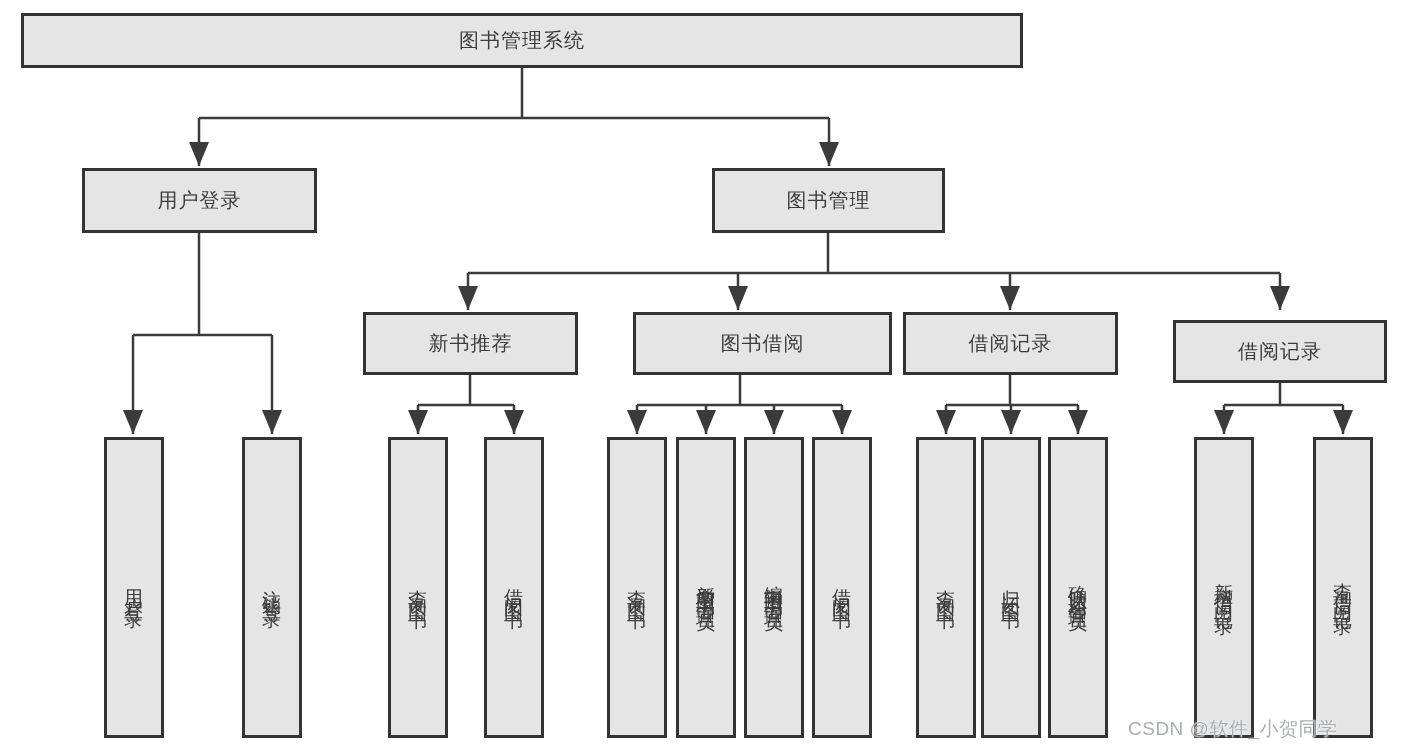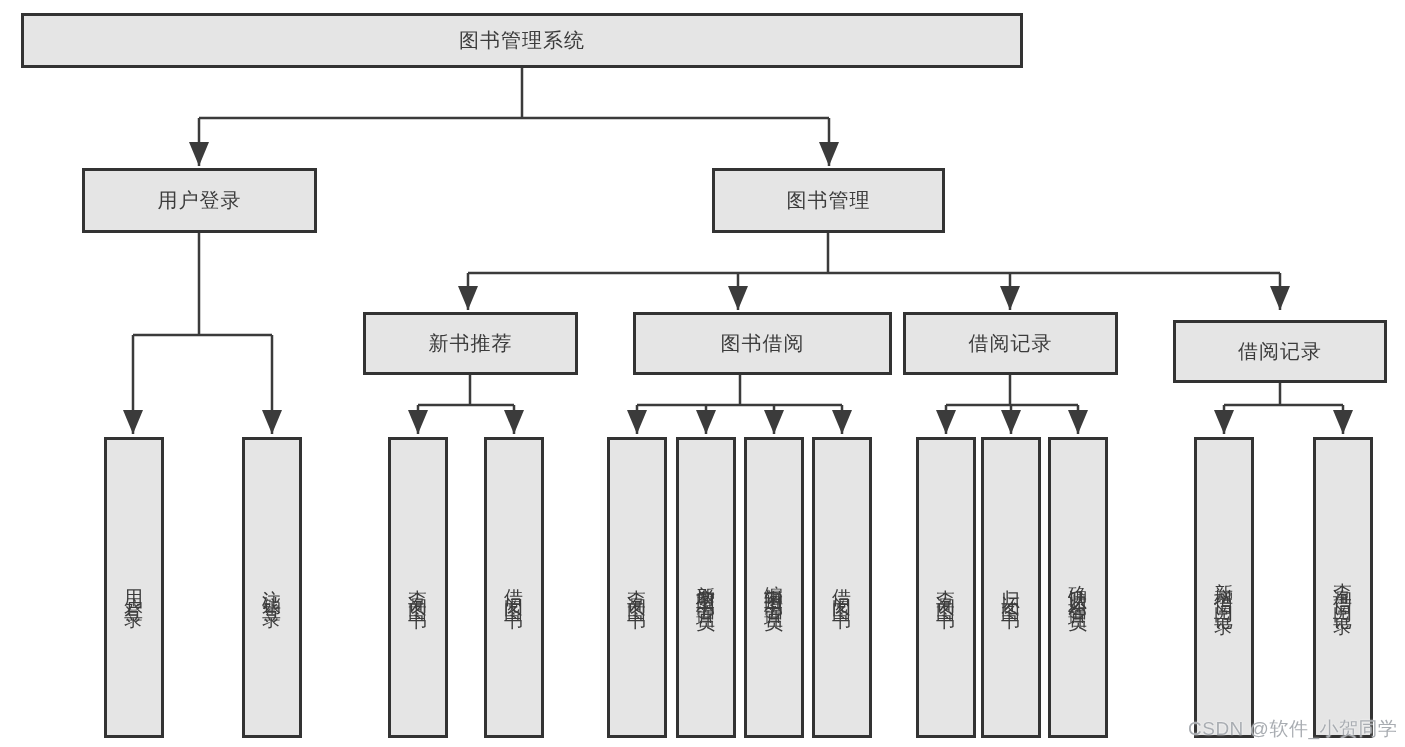--- a/index.html
+++ b/index.html
@@ -66,21 +66,21 @@
   .lf-6  { left: 676px;  }
   .lf-7  { left: 744px;  }
   .lf-8  { left: 812px;  }
   .lf-9  { left: 916px;  }
   .lf-10 { left: 981px;  }
   .lf-11 { left: 1048px; }
   .lf-12 { left: 1194px; }
   .lf-13 { left: 1313px; }
   .watermark {
     position: absolute;
-    left: 1188px;
+    left: 1128px;
     top: 716px;
     z-index: 5;
     font-size: 19px;
     color: #a9adb2;
     letter-spacing: 0.5px;
     white-space: nowrap;
     text-shadow: 0 0 2px #ffffff;
   }
 </style>
 </head>

